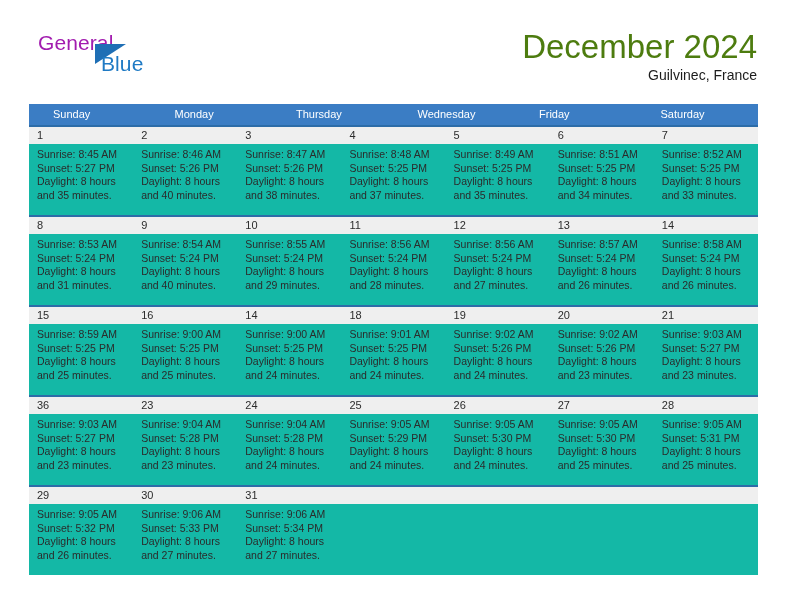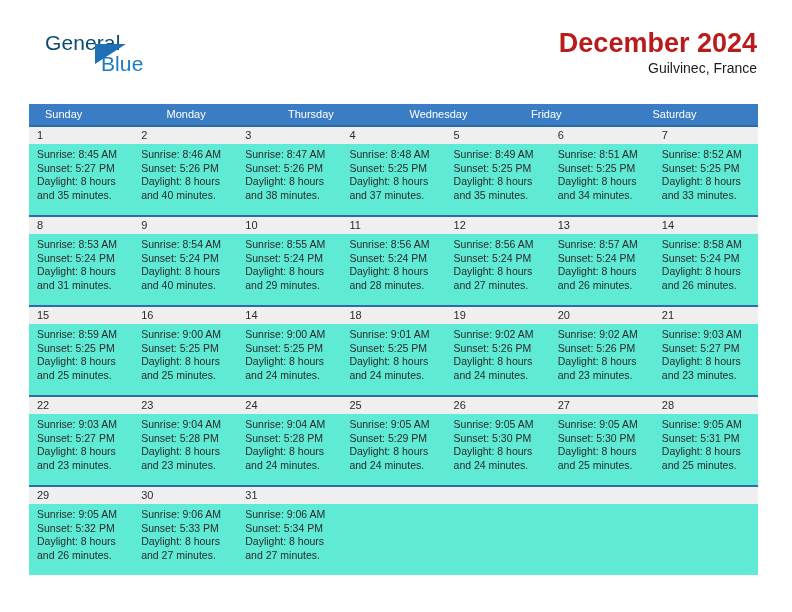--- a/index.html
+++ b/index.html
@@ -32,24 +32,24 @@
 
   .brand {
     position: absolute;
     left: 0;
     top: 4px;
     width: 230px;
     height: 58px;
   }
   .brand-general {
     position: absolute;
-    left: 16px;
+    left: 9px;
     top: 0px;
     font-size: 21px;
-    color: #0c4a6e;
+    color: #a21caf;
     letter-spacing: 0.1px;
     line-height: 1;
   }
   .brand-blue {
     position: absolute;
     left: 72px;
     top: 21px;
     font-size: 21px;
     color: #1f7ac4;
     letter-spacing: 0.1px;
@@ -65,25 +65,25 @@
     border-bottom: 20px solid transparent;
   }
 
   .title-block {
     position: absolute;
     right: 0;
     top: 0;
     text-align: right;
   }
   .cal-title {
-    font-size: 27px;
-    color: #b91c1c;
+    font-size: 33px;
+    color: #4d7c0f;
     line-height: 1.18;
     white-space: nowrap;
-    font-weight: bold;
+    font-weight: normal;
     margin: 0;
   }
   .cal-subtitle {
     font-size: 14px;
     color: #1c1c1c;
     line-height: 1.2;
     white-space: nowrap;
   }
 
   
@@ -97,37 +97,37 @@
   .dow-row {
     display: flex;
     background: #3b7dc4;
     height: 21px;
   }
   .dow-cell {
     flex: 1 1 0;
     color: #ffffff;
     font-size: 11px;
     line-height: 21px;
-    padding-left: 16px;
+    padding-left: 24px;
     box-sizing: border-box;
     overflow: hidden;
     white-space: nowrap;
   }
 
   .week {
     border-top: 2px solid #2c6ca8;
   }
   .week-dates {
     display: flex;
     background: #efefef;
     height: 17px;
   }
   .week-body {
     display: flex;
-    background: #5eead4;
+    background: #14b8a6;
     height: 71px;
   }
   .date-cell {
     flex: 1 1 0;
     box-sizing: border-box;
     padding-left: 8px;
     font-size: 11px;
     line-height: 17px;
     color: #2b2b2b;
     overflow: hidden;
@@ -336,21 +336,21 @@
             <div class="body-cell">
               <div class="info-line">Sunrise: 9:03 AM</div>
               <div class="info-line">Sunset: 5:27 PM</div>
               <div class="info-line">Daylight: 8 hours</div>
               <div class="info-line">and 23 minutes.</div>
             </div>
           </div>
         </div>
         <div class="week">
           <div class="week-dates">
-            <div class="date-cell">22</div>
+            <div class="date-cell">36</div>
             <div class="date-cell">23</div>
             <div class="date-cell">24</div>
             <div class="date-cell">25</div>
             <div class="date-cell">26</div>
             <div class="date-cell">27</div>
             <div class="date-cell">28</div>
           </div>
           <div class="week-body">
             <div class="body-cell">
               <div class="info-line">Sunrise: 9:03 AM</div>

